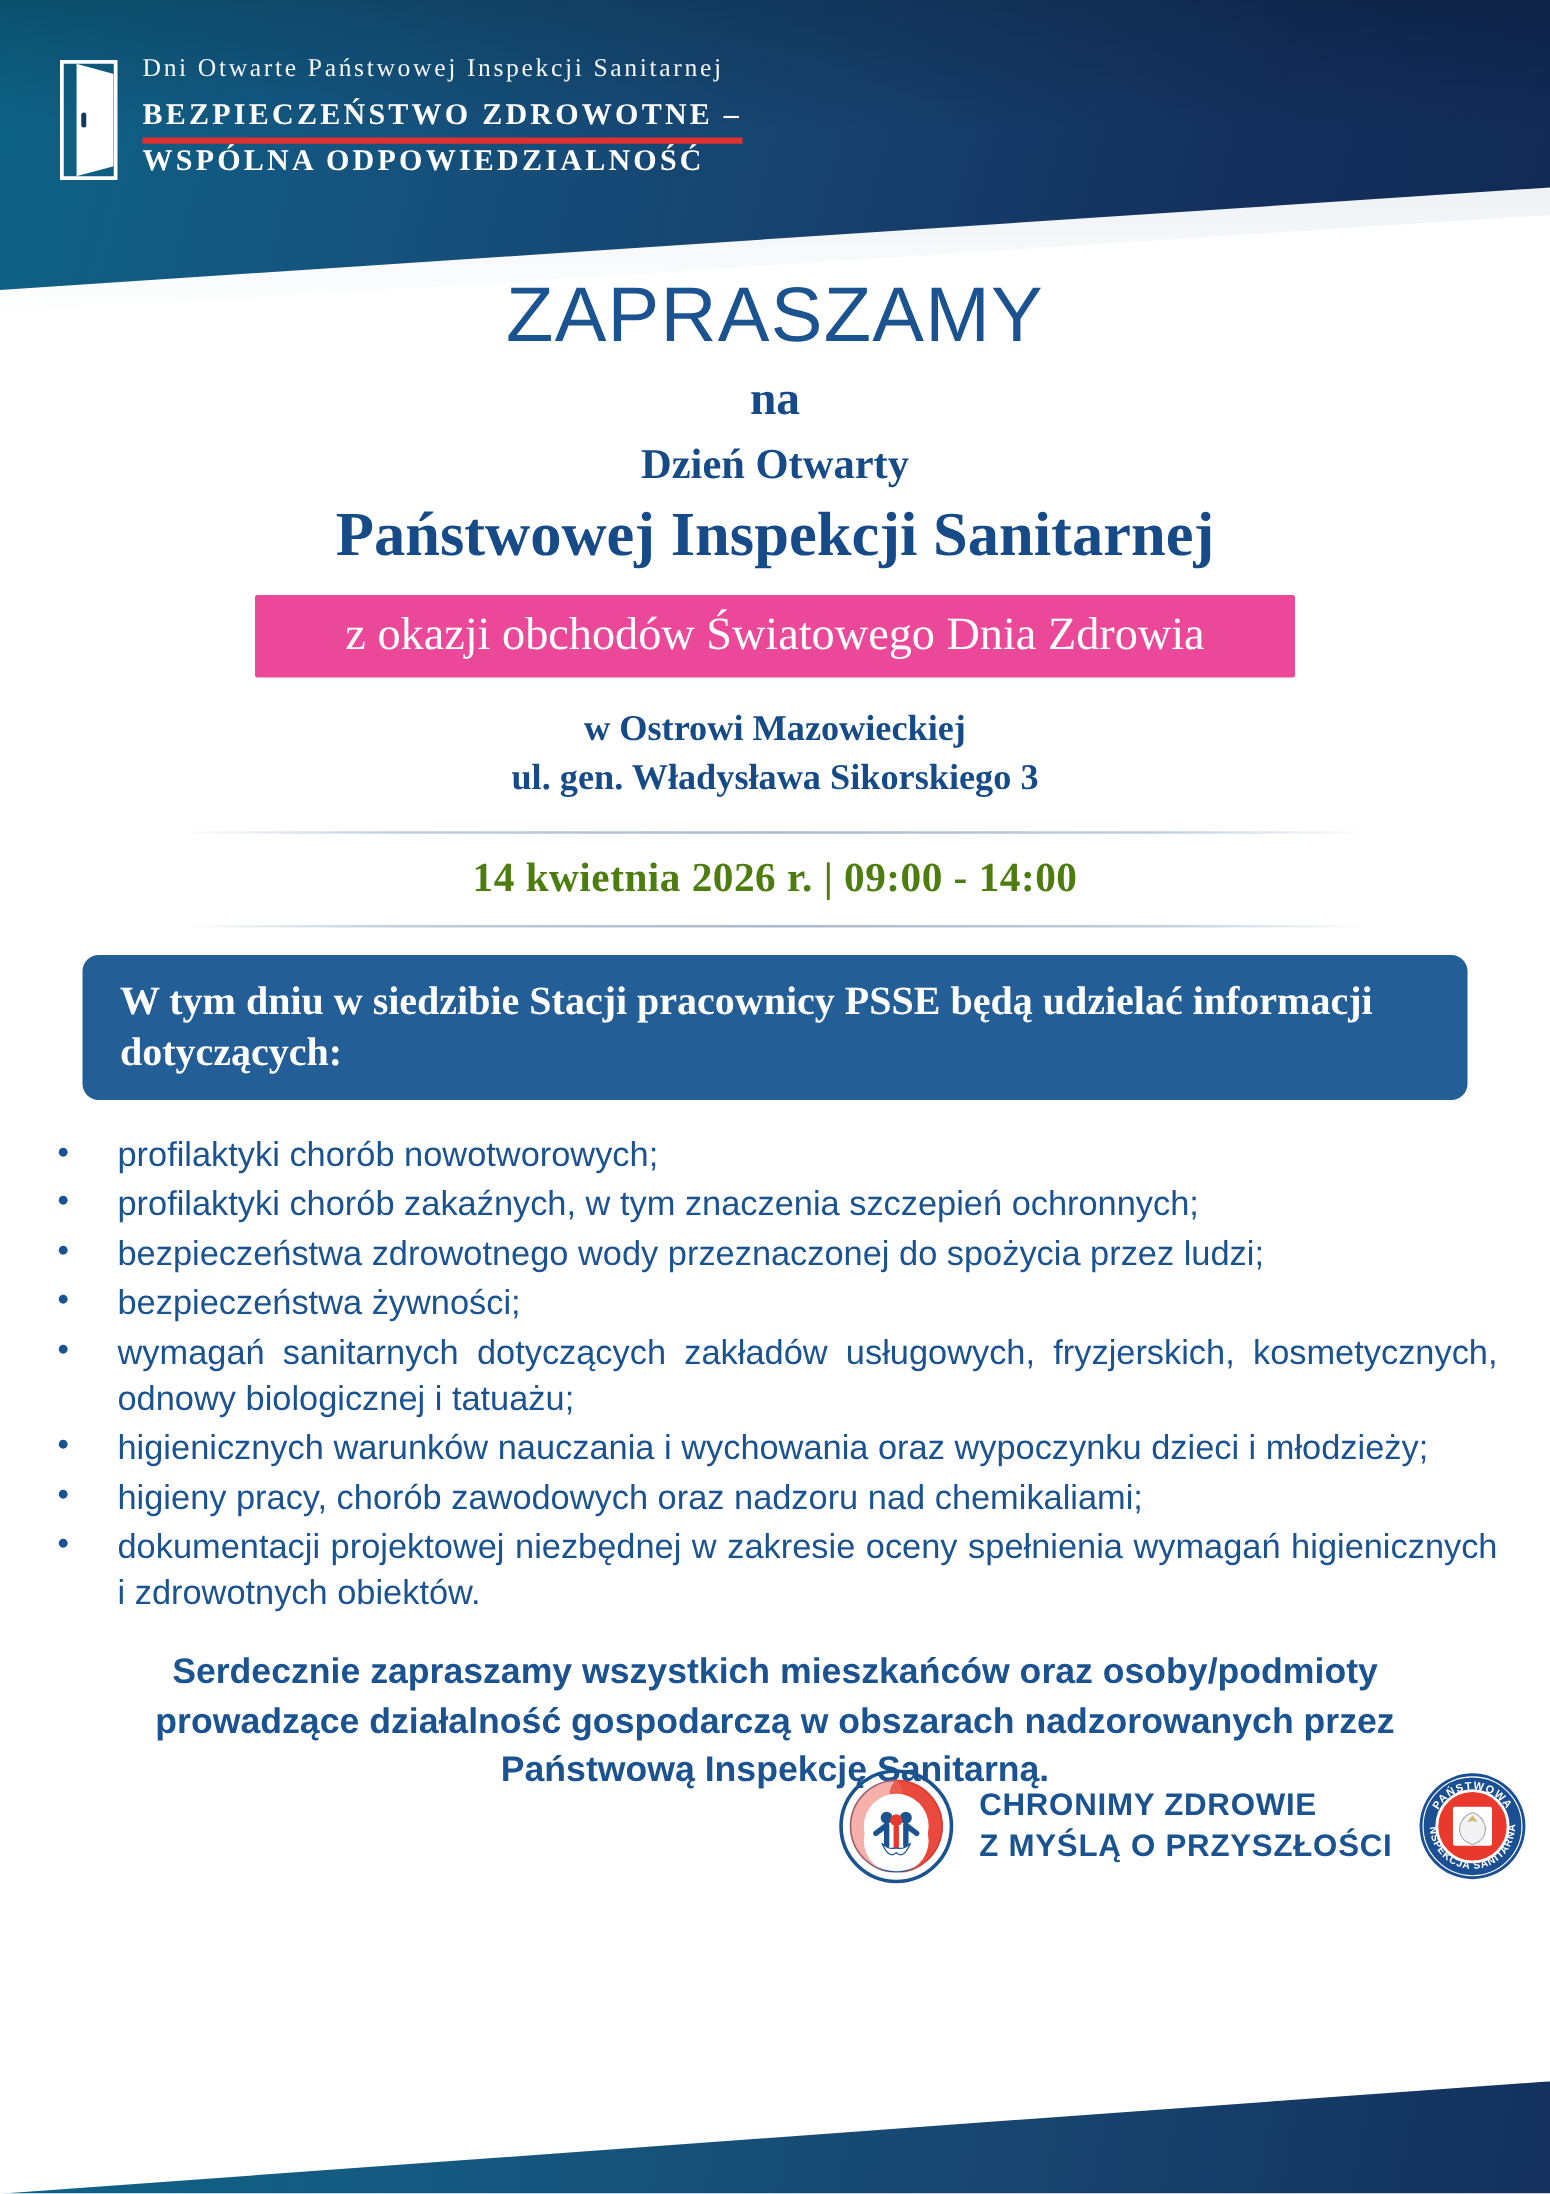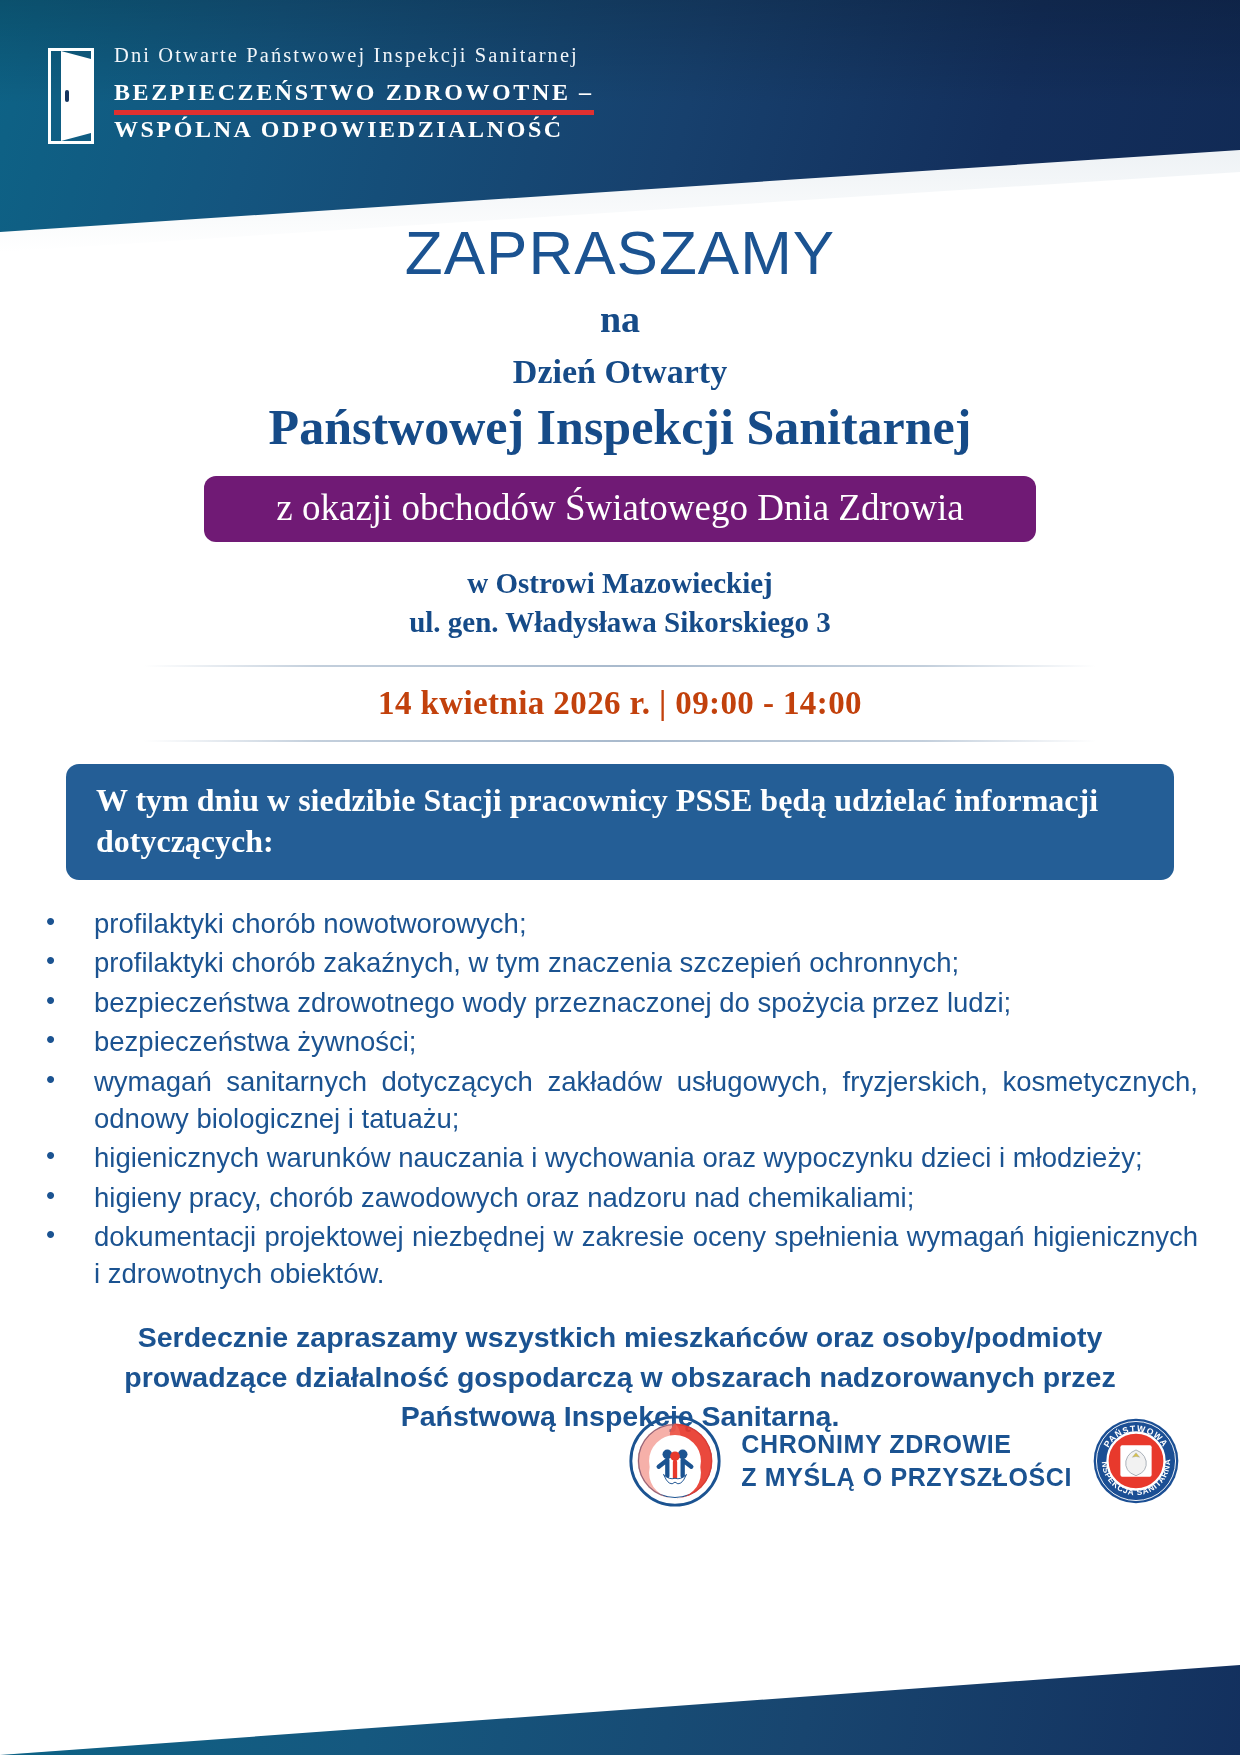--- a/index.html
+++ b/index.html
@@ -151,22 +151,22 @@
     font-weight: bold;
     font-size: 50px;
     color: #164b88;
     margin-top: 10px;
     line-height: 1.08;
   }
 
   .red-banner {
     margin: 22px auto 0 auto;
     width: 832px;
-    background: #701a75;
-    border-radius: 12px;
+    background: #ec4899;
+    border-radius: 2px;
     color: #ffffff;
     font-family: "Liberation Serif", serif;
     font-size: 37px;
     line-height: 1.0;
     padding: 13px 10px 16px 10px;
     box-sizing: border-box;
   }
 
   .address {
     font-family: "Liberation Serif", serif;
@@ -183,21 +183,21 @@
     margin: 0 auto;
     background: linear-gradient(90deg, rgba(180,195,212,0) 0%, #c3cfdc 18%, #a9bacd 50%, #c3cfdc 82%, rgba(180,195,212,0) 100%);
   }
   .rule-top { margin-top: 24px; }
   .rule-bottom { margin-top: 18px; }
 
   .date-line {
     font-family: "Liberation Serif", serif;
     font-weight: bold;
     font-size: 33px;
-    color: #c2410c;
+    color: #4d7c0f;
     padding: 18px 0 0 0;
     letter-spacing: 0.4px;
   }
 
   .blue-box {
     margin: 22px auto 0 auto;
     width: 1108px;
     background: #245e96;
     border-radius: 13px;
     padding: 16px 30px 18px 30px;
@@ -258,21 +258,21 @@
   
   .footer-logos {
     position: absolute;
     left: 0;
     top: 1413px;
     width: 1240px;
     display: flex;
     align-items: center;
     justify-content: flex-end;
     gap: 18px;
-    padding-right: 58px;
+    padding-right: 16px;
     box-sizing: border-box;
   }
   .chronimy-mark {
     width: 96px; height: 96px;
     position: relative;
     flex: 0 0 auto;
   }
   .chronimy-slogan {
     font-family: "Liberation Sans Narrow", "Liberation Sans", sans-serif;
     font-weight: bold;

